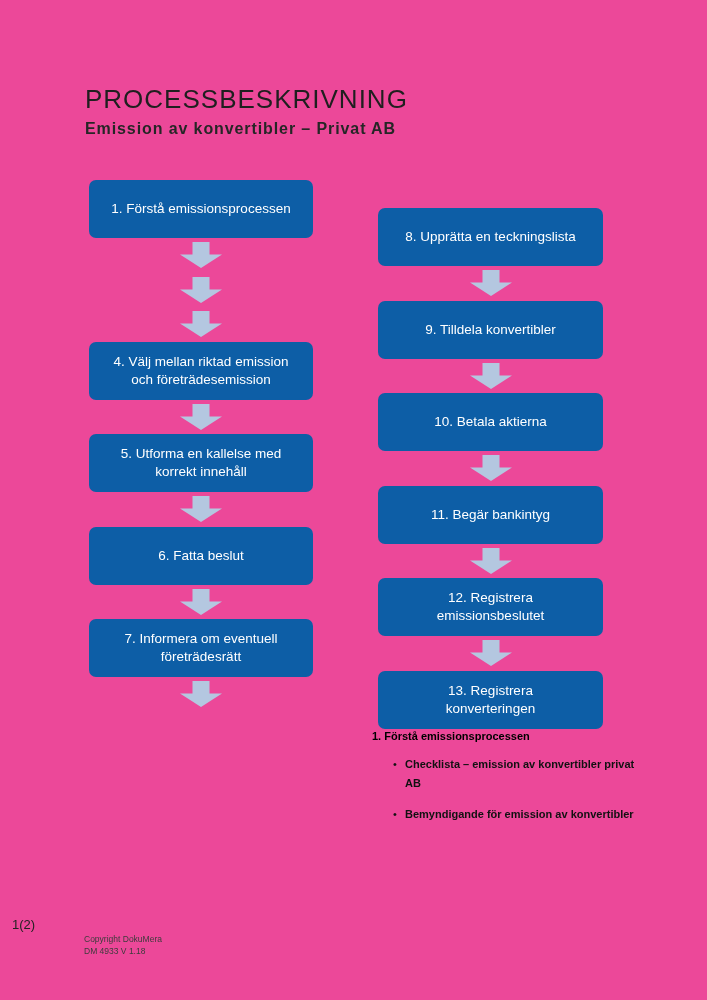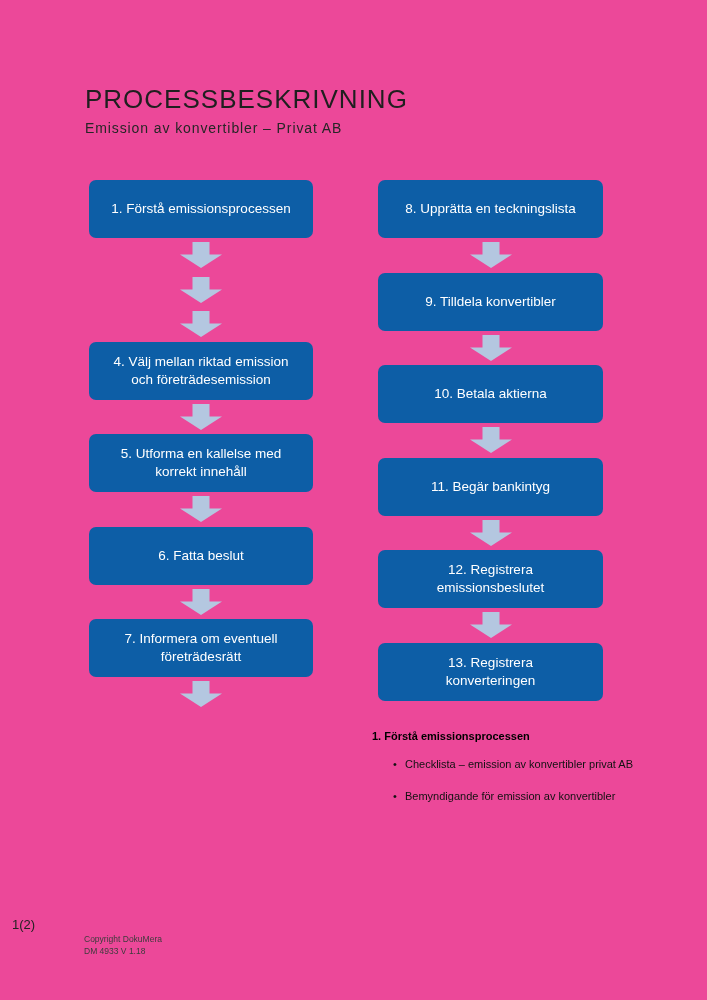--- a/index.html
+++ b/index.html
@@ -18,35 +18,35 @@
     font-size: 26px;
     font-weight: 400;
     letter-spacing: 1px;
     color: #1f1f1f;
     white-space: nowrap;
   }
   .doc-subtitle {
     position: absolute;
     left: 85px;
     top: 120px;
-    font-size: 14px;
-    font-weight: 400;
+    font-size: 16px;
+    font-weight: 700;
     letter-spacing: 0.9px;
     color: #262626;
     white-space: nowrap;
   }
   .flow-col {
     position: absolute;
     top: 180px;
     display: flex;
     flex-direction: column;
     align-items: center;
   }
   #col-left  { left: 89px;  width: 224px; }
-  #col-right { left: 378px; width: 225px; }
+  #col-right { left: 378px; width: 225px; margin-top: 28px; }
   .step-box {
     width: 100%;
     height: 58px;
     border-radius: 7px;
     background: #0d5ea6;
     color: #ffffff;
     display: flex;
     flex-direction: column;
     align-items: center;
     justify-content: center;
@@ -89,21 +89,21 @@
     font-size: 11px;
     line-height: 1.72;
     margin: 0 0 2px 0;
   }
   .bullet-marker {
     flex: 0 0 auto;
     width: 12px;
     margin-left: 21px;
     color: #111111;
   }
-  .bullet-text { flex: 0 1 auto; max-width: 238px; }
+  .bullet-text { flex: 0 1 auto; max-width: 238px; font-weight: bold; }
   .page-number {
     position: absolute;
     left: 12px;
     top: 917px;
     width: 707px;
     text-align: left;
     font-size: 13px;
     color: #222222;
   }
   .copyright {

